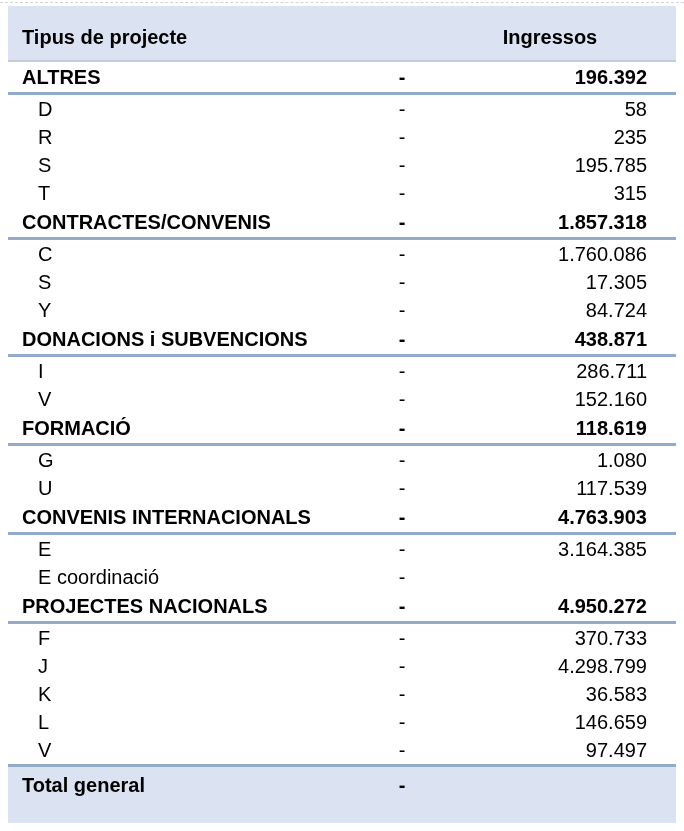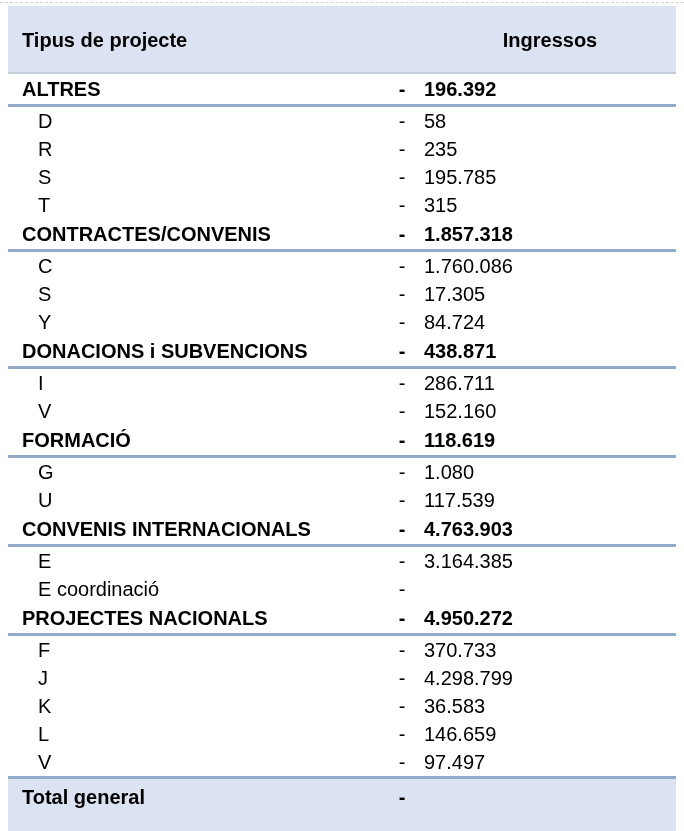--- a/index.html
+++ b/index.html
@@ -18,30 +18,30 @@
   }
   .top-dashed-rule{
     position:absolute;top:2px;left:0;width:100%;
     border-top:1px dashed #d4d4d4;
   }
   .page{padding:6px 8px 0 8px;}
   .pivot-table{width:668px;}
   .row{display:flex;align-items:center;font-size:20px;line-height:1.1;}
   .c-label{width:372px;padding-left:14px;box-sizing:border-box;white-space:nowrap;overflow:hidden;}
   .c-dash{width:44px;text-align:center;}
-  .c-value{flex:1;text-align:left;padding-right:29px;box-sizing:border-box;white-space:nowrap;}
+  .c-value{flex:1;text-align:right;padding-right:29px;box-sizing:border-box;white-space:nowrap;}
 
   .header{
-    height:68px;
+    height:56px;
     background:var(--header-bg);
     border-bottom:2px solid var(--header-rule);
     font-weight:bold;
-    align-items:center;
+    align-items:flex-start;
     box-sizing:border-box;
-    padding-top:2px;
+    padding-top:20px;
   }
   .header .c-value{text-align:center;padding-right:0;}
 
   .category{
     height:30px;
     font-weight:bold;
     border-bottom:3px solid var(--rule);
   }
   .item{height:28px;}
   .item .c-label{padding-left:30px;}

